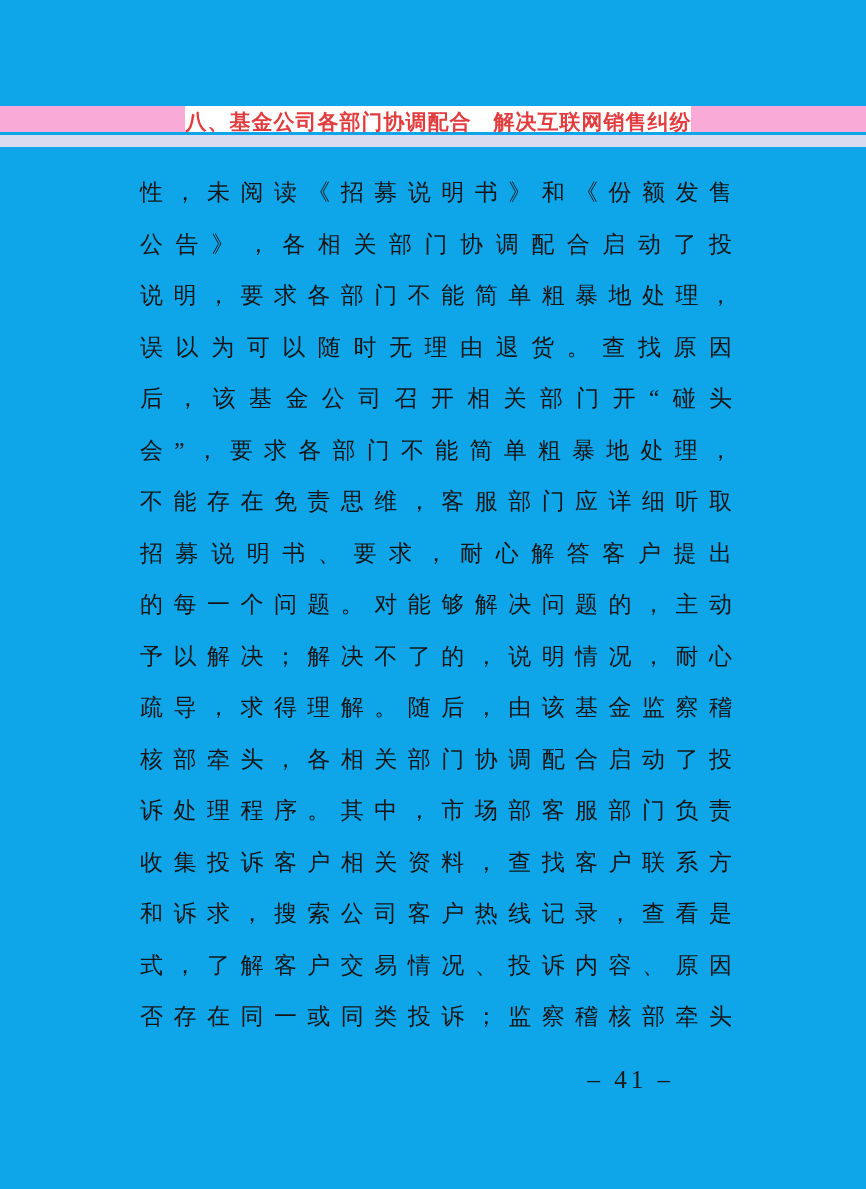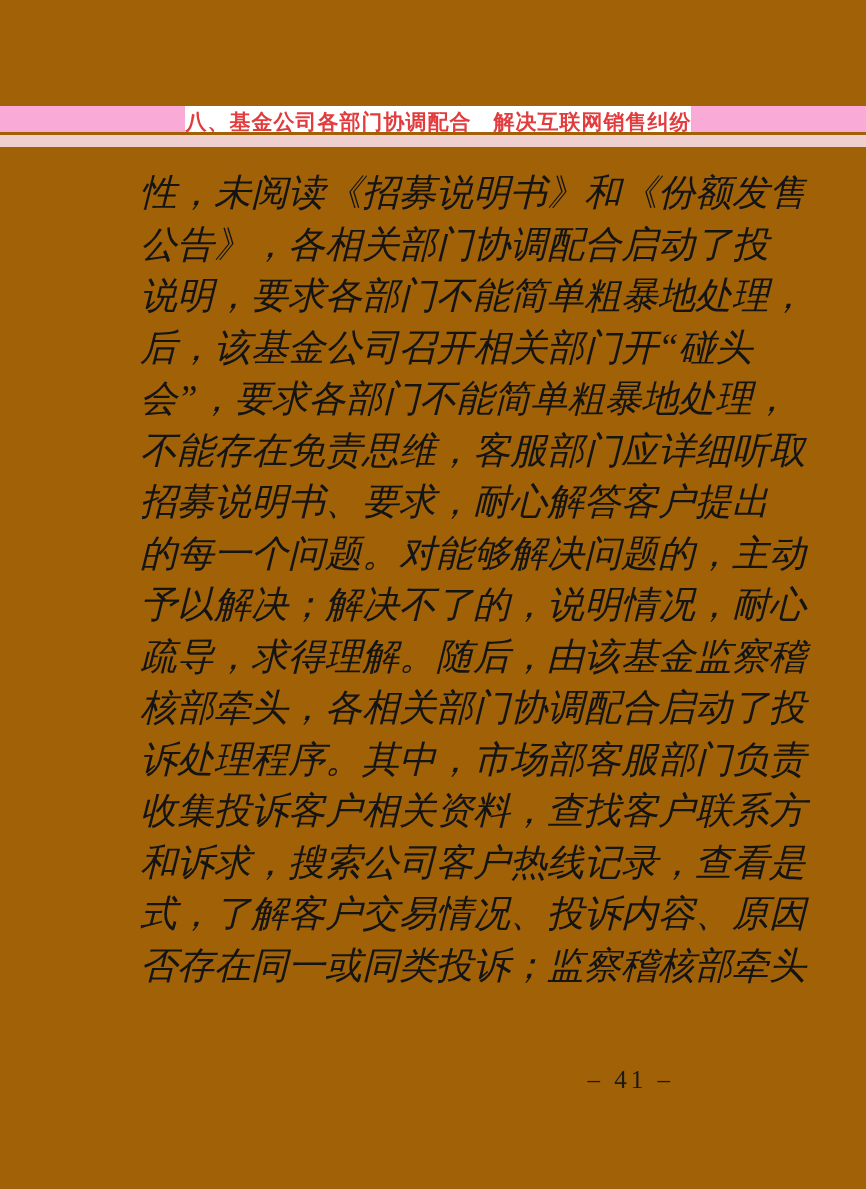--- a/index.html
+++ b/index.html
@@ -4,21 +4,21 @@
 <style>
   html, body {
     margin: 0;
     padding: 0;
     background: #ffffff;
   }
   .page {
     position: relative;
     width: 866px;
     height: 1189px;
-    background: #a16207;
+    background: #0ea5e9;
     overflow: hidden;
     font-family: "Liberation Serif", "DejaVu Serif", serif;
   }
 
   
   .header-band {
     position: absolute;
     top: 106px;
     left: 0;
     width: 866px;
@@ -61,28 +61,27 @@
 
   
   .body-text {
     position: absolute;
     top: 167px;
     left: 140px;
     width: 592px;
     color: #141414;
   }
   .text-line {
-    font-size: 37px;
+    font-size: 23px;
     line-height: 51.5px;
     height: 51.5px;
     text-align: justify;
     text-align-last: justify;
     white-space: nowrap;
     letter-spacing: 0;
-    font-style: italic;
   }
 
   
   .footer {
     position: absolute;
     top: 1066px;
     left: 0;
     width: 768px;
     text-align: right;
   }
@@ -105,20 +104,21 @@
       <span class="header-title">八、基金公司各部门协调配合　解决互联网销售纠纷</span>
     </div>
     <div class="band-block right"></div>
   </div>
   <div class="band-shadow"></div>
 
   <div class="body-text">
     <div class="text-line">性，未阅读《招募说明书》和《份额发售</div>
     <div class="text-line">公告》，各相关部门协调配合启动了投</div>
     <div class="text-line">说明，要求各部门不能简单粗暴地处理，</div>
+    <div class="text-line">误以为可以随时无理由退货。查找原因</div>
     <div class="text-line">后，该基金公司召开相关部门开“碰头</div>
     <div class="text-line">会”，要求各部门不能简单粗暴地处理，</div>
     <div class="text-line">不能存在免责思维，客服部门应详细听取</div>
     <div class="text-line">招募说明书、要求，耐心解答客户提出</div>
     <div class="text-line">的每一个问题。对能够解决问题的，主动</div>
     <div class="text-line">予以解决；解决不了的，说明情况，耐心</div>
     <div class="text-line">疏导，求得理解。随后，由该基金监察稽</div>
     <div class="text-line">核部牵头，各相关部门协调配合启动了投</div>
     <div class="text-line">诉处理程序。其中，市场部客服部门负责</div>
     <div class="text-line">收集投诉客户相关资料，查找客户联系方</div>

